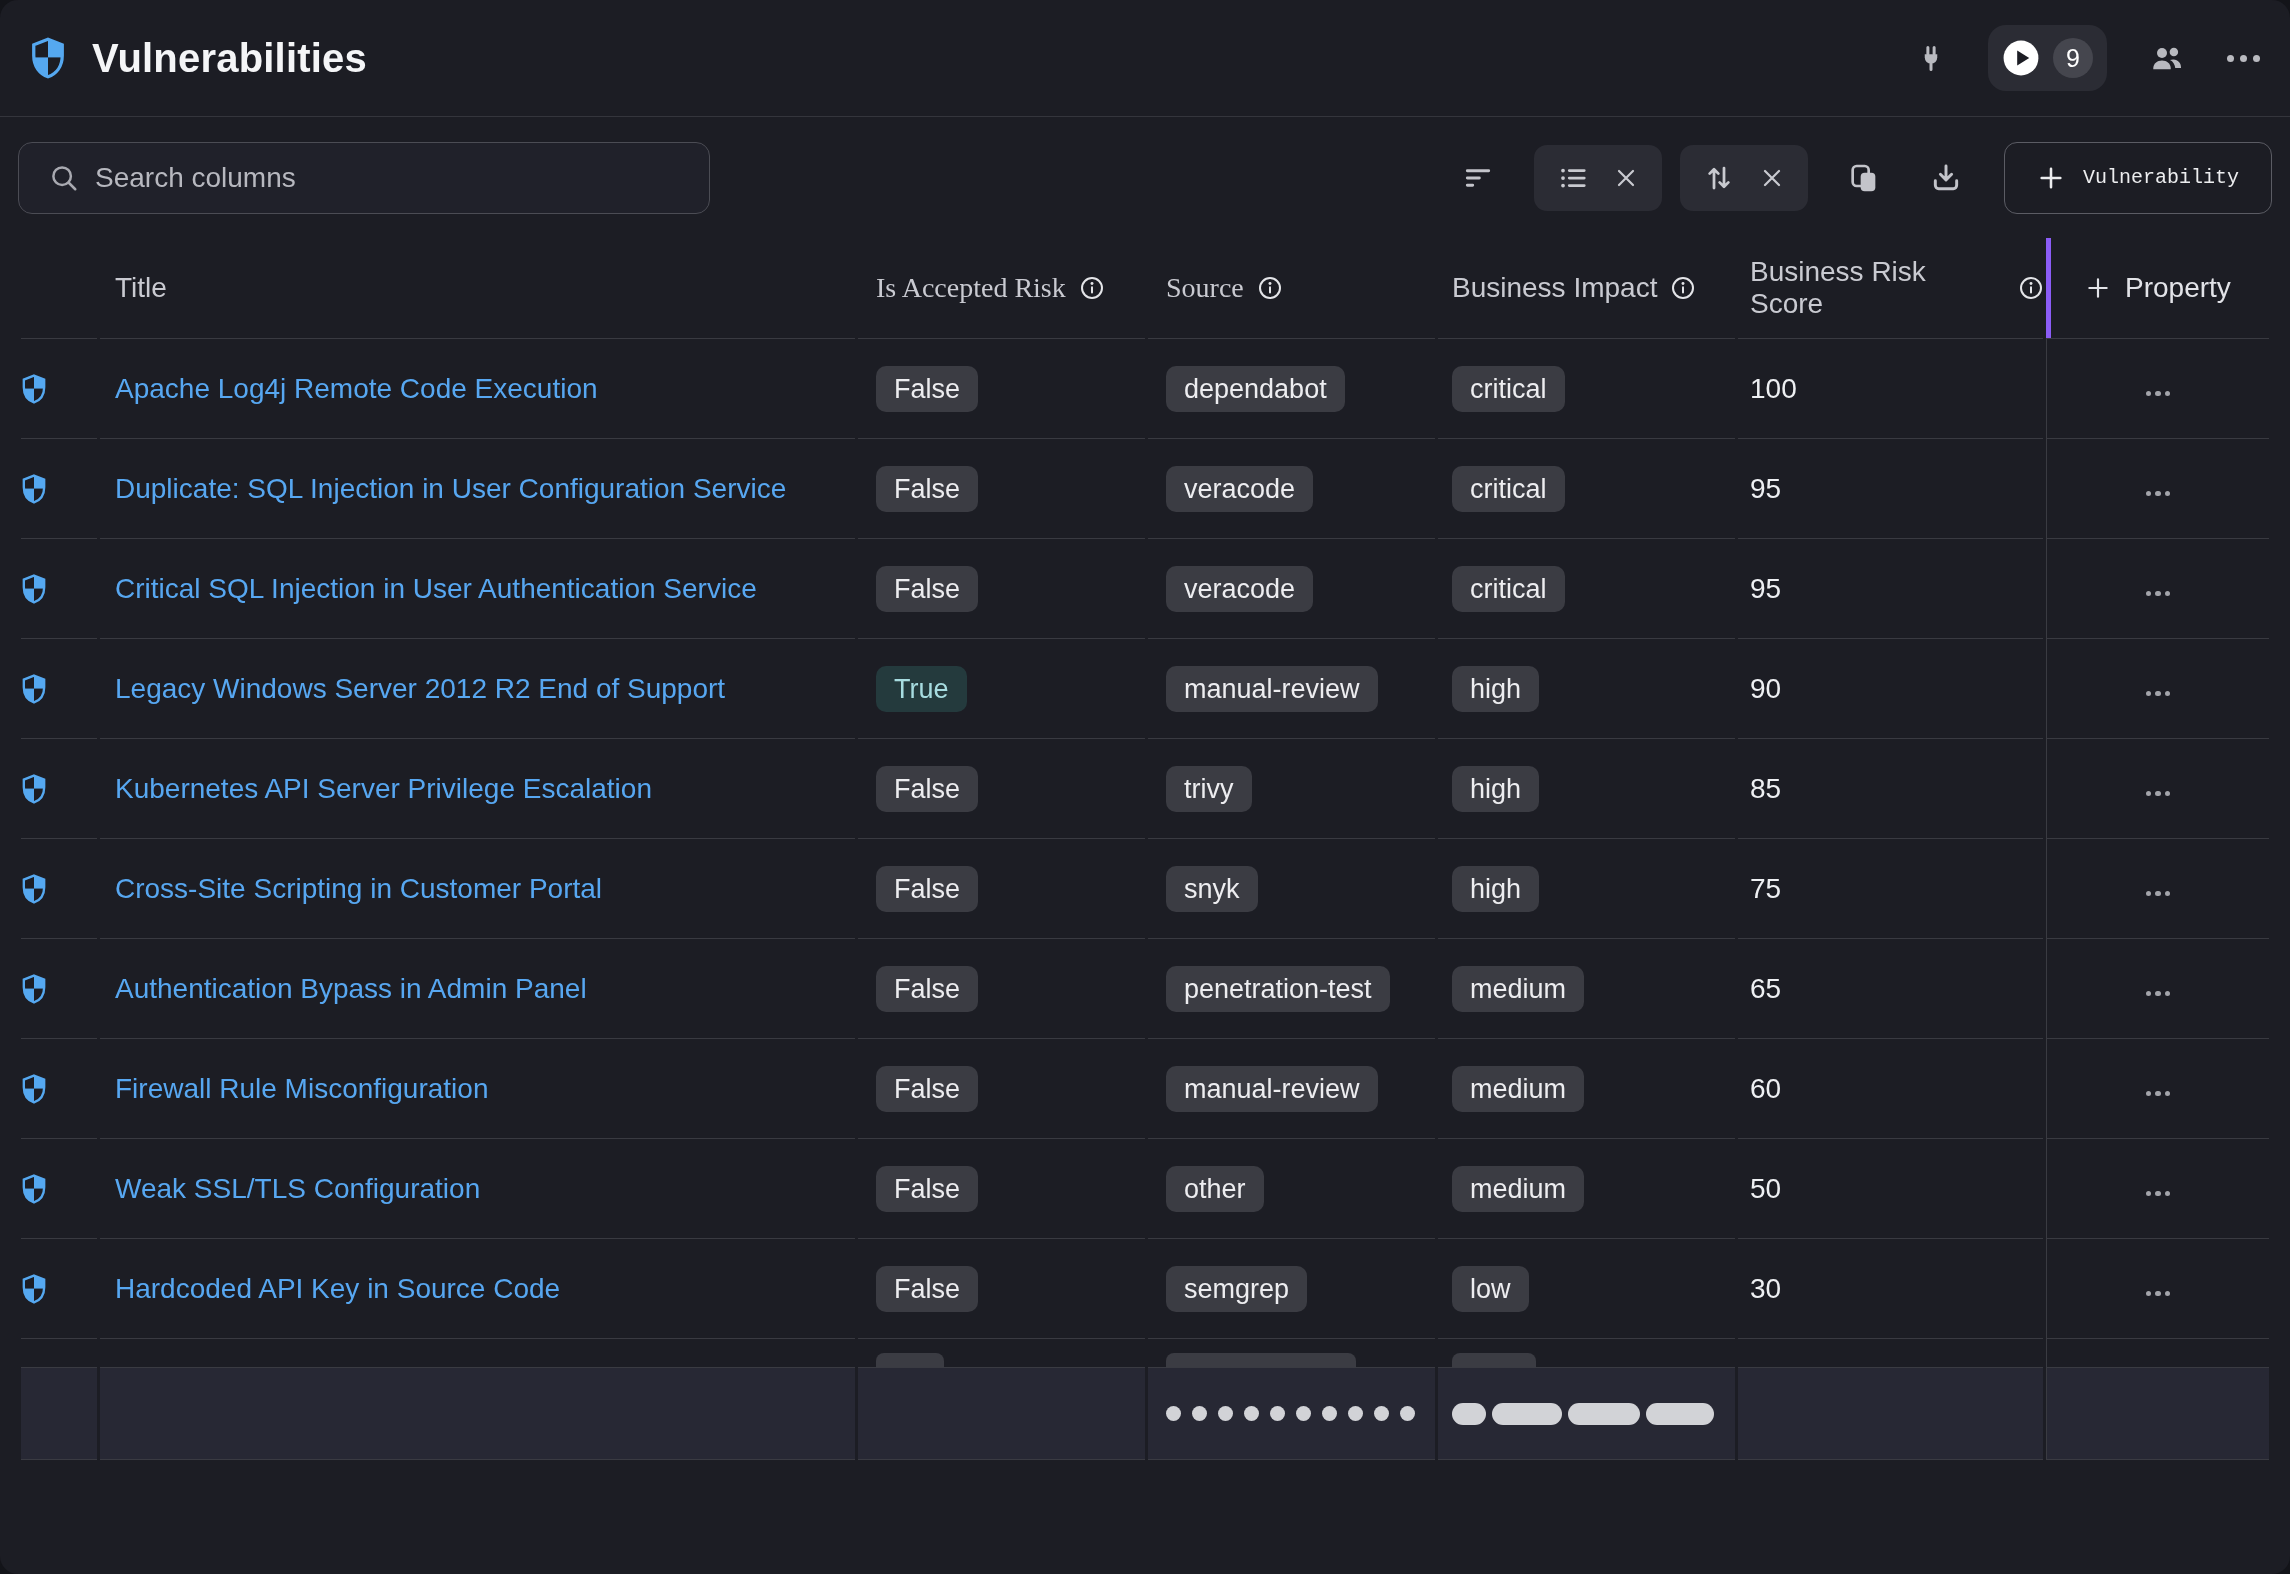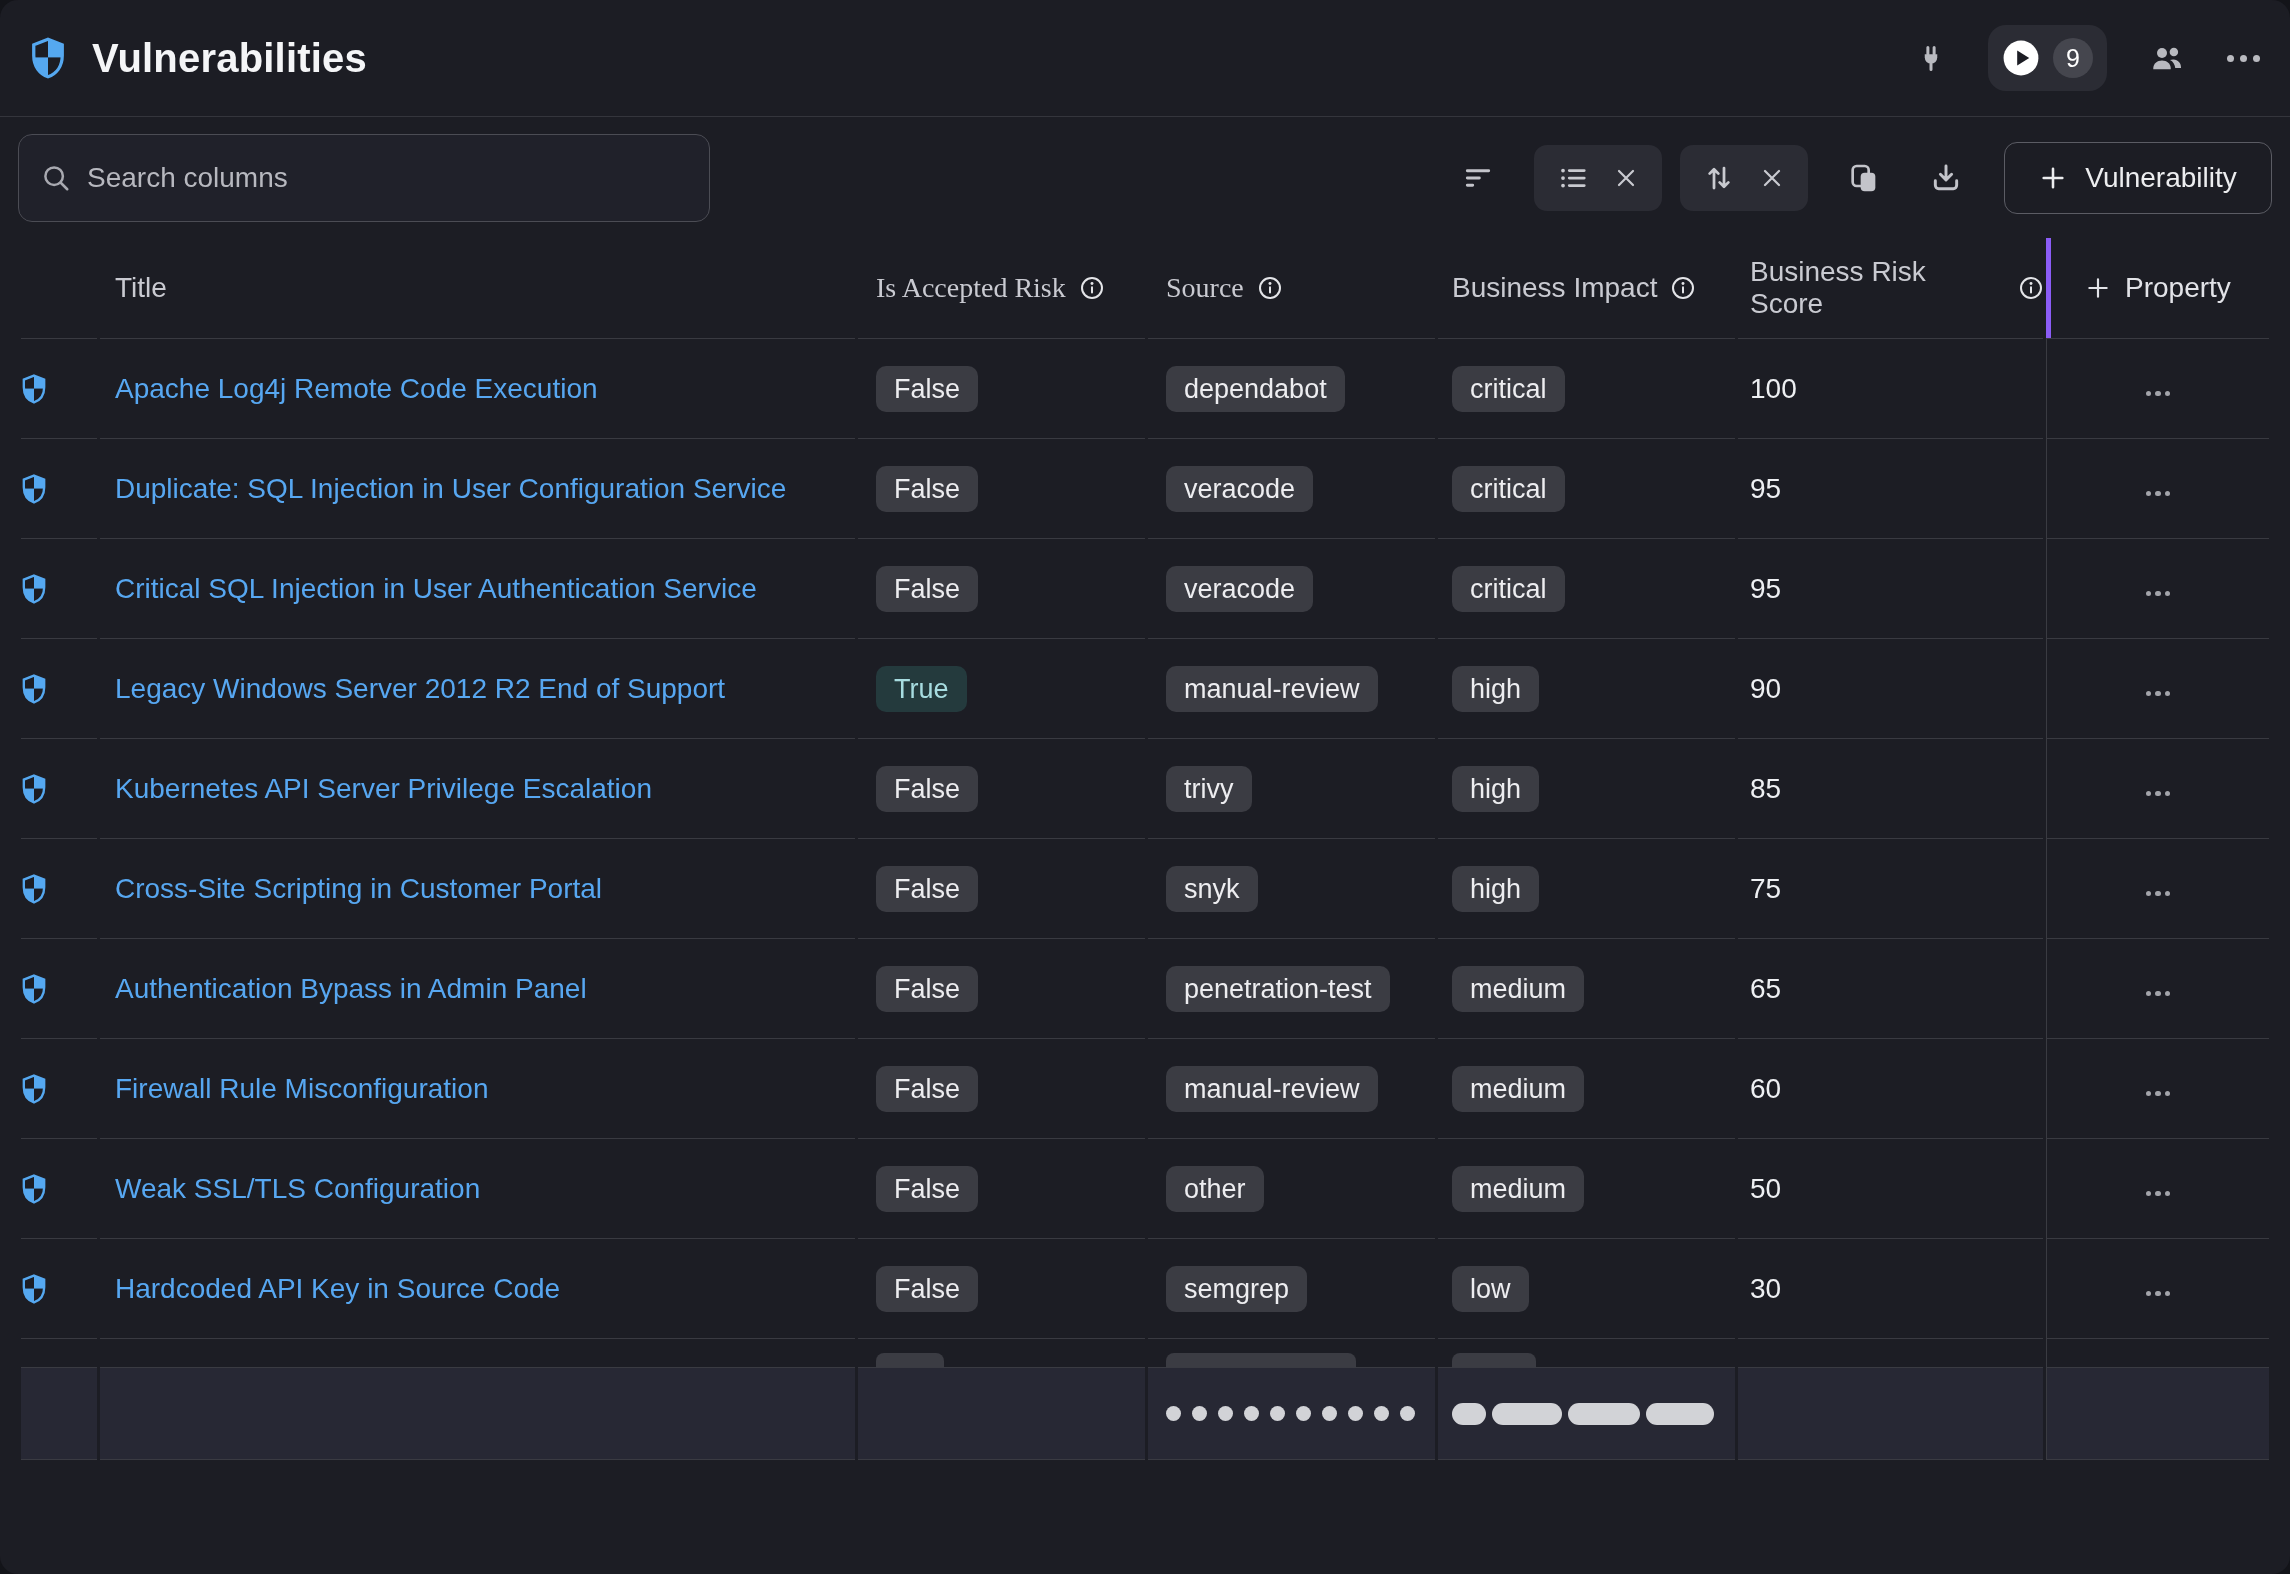--- a/index.html
+++ b/index.html
@@ -36,25 +36,25 @@
     width: 40px; height: 40px; border-radius: 50%;
     background: #45464e; color: #ffffff;
     font-size: 25px; line-height: 40px; text-align: center;
   }
   .dots-h { display: inline-flex; gap: 6px; }
   .dots-h i { width: 7px; height: 7px; border-radius: 50%; background: #b9bac0; }
 
   
   .toolbar { height: 121px; display: flex; align-items: center; padding: 0 18px; }
   .search-box {
-    width: 692px; height: 88px;
+    width: 692px; height: 72px;
     border: 1.5px solid #4b4c54; border-radius: 14px;
     background: #20212a;
     display: flex; align-items: center; gap: 16px;
-    padding: 0 22px;
+    padding: 0 30px;
   }
   .search-box svg { flex: 0 0 auto; color: #a8a9b0; }
   .search-box input {
     flex: 1; background: transparent; border: none; outline: none;
     color: #e8e9ee; font-size: 28px; font-family: inherit;
   }
   .search-box input::placeholder { color: #b7b8bf; }
 
   .toolbar-right { margin-left: auto; display: flex; align-items: center; }
   .tool-btn {
@@ -67,21 +67,21 @@
     height: 66px; border-radius: 13px; padding: 0 24px;
     margin-left: 18px;
   }
   .tool-pill .x { display: flex; }
   .sep-m { margin-left: 30px; }
   .add-btn {
     margin-left: 32px;
     height: 72px; min-width: 268px;
     border: 1.5px solid #5b5c64; border-radius: 13px;
     background: transparent; cursor: pointer;
-    color: #ecedef; font-size: 28px; font-family: Liberation Sans, sans-serif;
+    color: #ecedef; font-size: 20px; font-family: Liberation Mono, monospace;
     display: flex; align-items: center; justify-content: center; gap: 18px;
     padding: 0 28px;
   }
 
   
   .table-wrap { padding: 0 18px; }
   table.vuln {
     table-layout: fixed; border-collapse: separate; border-spacing: 3px 0;
     width: 2254px;
   }

